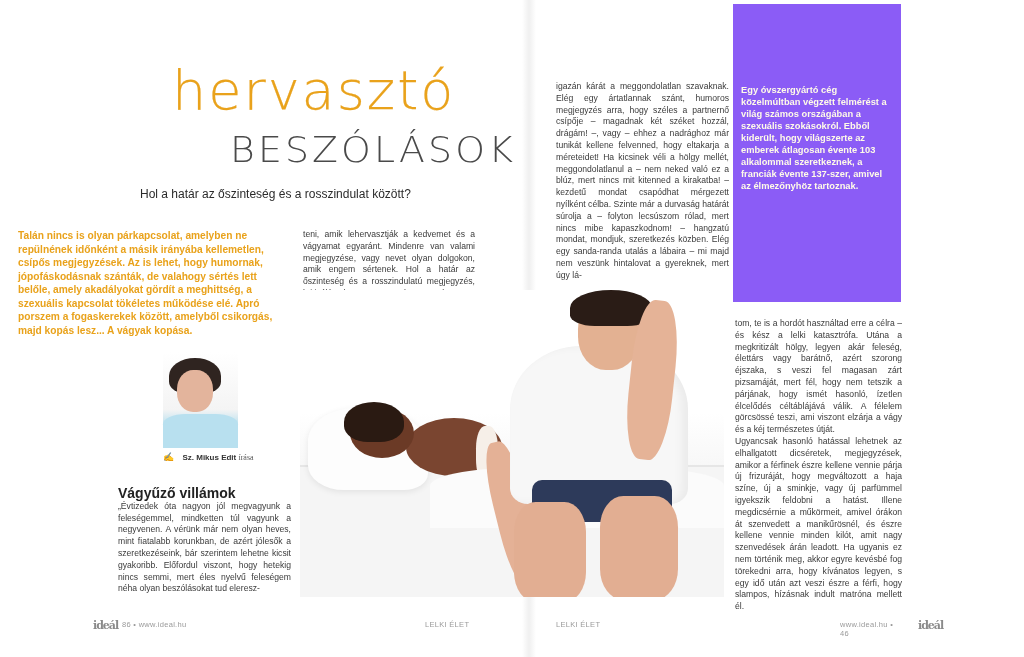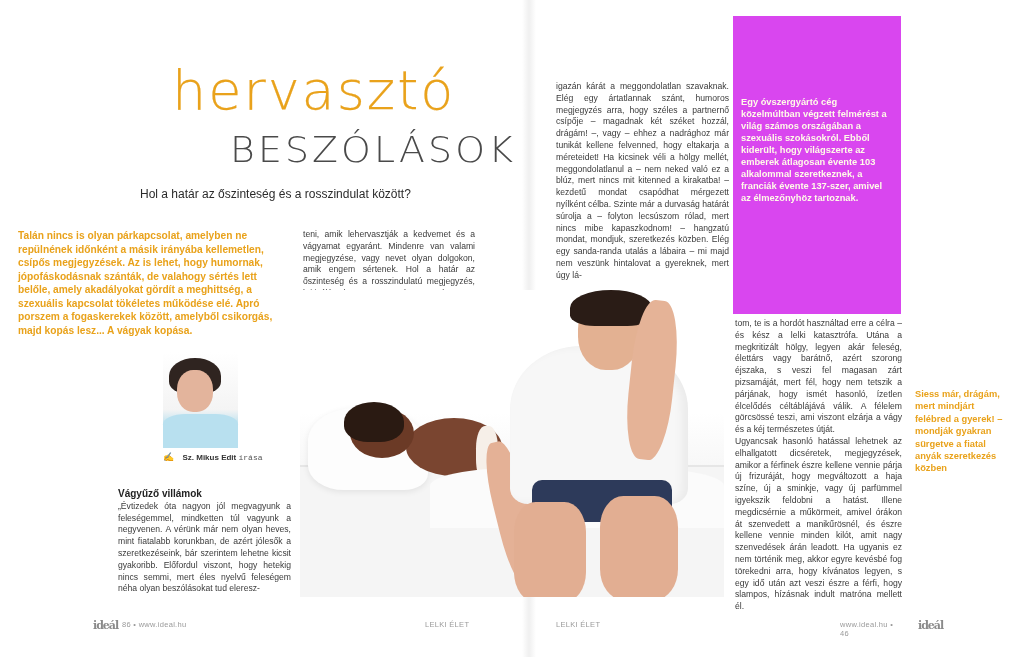--- a/index.html
+++ b/index.html
@@ -27,33 +27,33 @@
   .author-photo { position: absolute; left: 163px; top: 352px; width: 75px; height: 96px;
                   background: radial-gradient(circle at 40% 30%, #3a2a22 0 18%, transparent 19%),
                               radial-gradient(ellipse at 42% 42%, #d9a88e 0 22%, transparent 23%),
                               linear-gradient(to bottom, #ffffff 0%, #f4f4f4 60%, #bfe2ef 75%, #a9d4e8 100%); }
   .author-photo .hair { position: absolute; left: 6px; top: 6px; width: 52px; height: 36px; border-radius: 50% 50% 35% 35%; background: #2f2420; }
   .author-photo .face { position: absolute; left: 14px; top: 18px; width: 36px; height: 42px; border-radius: 45%; background: #e3b49c; }
   .author-photo .shirt { position: absolute; left: 0; top: 62px; width: 75px; height: 34px; background: #b8e0ef; border-radius: 30% 30% 0 0; }
   .author-line { position: absolute; left: 163px; top: 452px; font-size: 8px; color: #333; white-space: nowrap; }
   .author-line .pen { font-size: 9px; margin-right: 6px; }
   .author-line b { font-weight: bold; }
-  .author-line .irasa { font-family: Liberation Mono, monospace; font-style: normal; color: #555; }
+  .author-line .irasa { font-family: Liberation Serif, serif; font-style: normal; color: #555; }
 
   
   .col { position: absolute; font-size: 8.6px; line-height: 11.8px; color: #3a3a3a; text-align: justify; }
   .col p { margin: 0; }
-  .col h4 { font-size: 10px; font-weight: bold; color: #222; margin-bottom: 1px; }
+  .col h4 { font-size: 14px; font-weight: bold; color: #222; margin-bottom: 1px; }
   .col1 { left: 118px; top: 488px; width: 173px; }
   .col2 { left: 303px; top: 229px; width: 172px; }
   .col3 { left: 556px; top: 81px; width: 173px; }
   .col4 { left: 735px; top: 318px; width: 167px; }
 
   
-  .orange-box { position: absolute; left: 733px; top: 16px; width: 168px; height: 298px; background: #d946ef;
+  .orange-box { position: absolute; left: 733px; top: 4px; width: 168px; height: 298px; background: #8b5cf6;
                 padding: 80px 7px 0 8px; font-size: 9.3px; line-height: 12px; font-weight: bold; color: #fffbe8; }
   .orange-box p { margin: 0; }
 
   
   .pull-quote { position: absolute; left: 915px; top: 388px; width: 98px; font-size: 9.3px; line-height: 12.4px;
                 font-weight: bold; color: #e9a21b; }
 
   
   .photo { position: absolute; left: 300px; top: 290px; width: 424px; height: 307px; overflow: hidden;
            background: linear-gradient(to bottom, #ffffff 0%, #ffffff 40%, #f2f2f2 70%, #ececec 100%); }
@@ -123,21 +123,20 @@
 
   <div class="orange-box">
     <p>Egy óvszergyártó cég közelmúltban végzett felmérést a világ számos országában a szexuális szokásokról. Ebből kiderült, hogy világszerte az emberek átlagosan évente 103 alkalommal szeretkeznek, a franciák évente 137-szer, amivel az élmezőnyhöz tartoznak.</p>
   </div>
 
   <div class="col col4">
     <p>tom, te is a hordót használtad erre a célra – és kész a lelki katasztrófa. Utána a megkritizált hölgy, legyen akár feleség, élettárs vagy barátnő, azért szorong éjszaka, s veszi fel magasan zárt pizsamáját, mert fél, hogy nem tetszik a párjának, hogy ismét hasonló, ízetlen élcelődés céltáblájává válik. A félelem görcsössé teszi, ami viszont elzárja a vágy és a kéj természetes útját.</p>
     <p>Ugyancsak hasonló hatással lehetnek az elhallgatott dicséretek, megjegyzések, amikor a férfinek észre kellene vennie párja új frizuráját, hogy megváltozott a haja színe, új a sminkje, vagy új parfümmel igyekszik feldobni a hatást. Illene megdicsérnie a műkörmeit, amivel órákon át szenvedett a manikűrösnél, és észre kellene vennie minden kilót, amit nagy szenvedések árán leadott. Ha ugyanis ez nem történik meg, akkor egyre kevésbé fog törekedni arra, hogy kívánatos legyen, s egy idő után azt veszi észre a férfi, hogy slampos, hízásnak indult matróna mellett él.</p>
   </div>
 
-  <div class="pull-quote">Siess már, drágám, mert mindjárt felébred a gyerek! – mondják gyakran sürgetve a fiatal anyák szeretkezés közben</div>
 
   <div class="photo">
     <div class="sheet"></div>
     <div class="pillow"></div>
     <div class="woman-arm"></div>
     <div class="woman-garment"></div>
     <div class="woman-head"></div>
     <div class="woman-hair"></div>
     <div class="blanket"></div>
     <div class="arm-down"></div>

